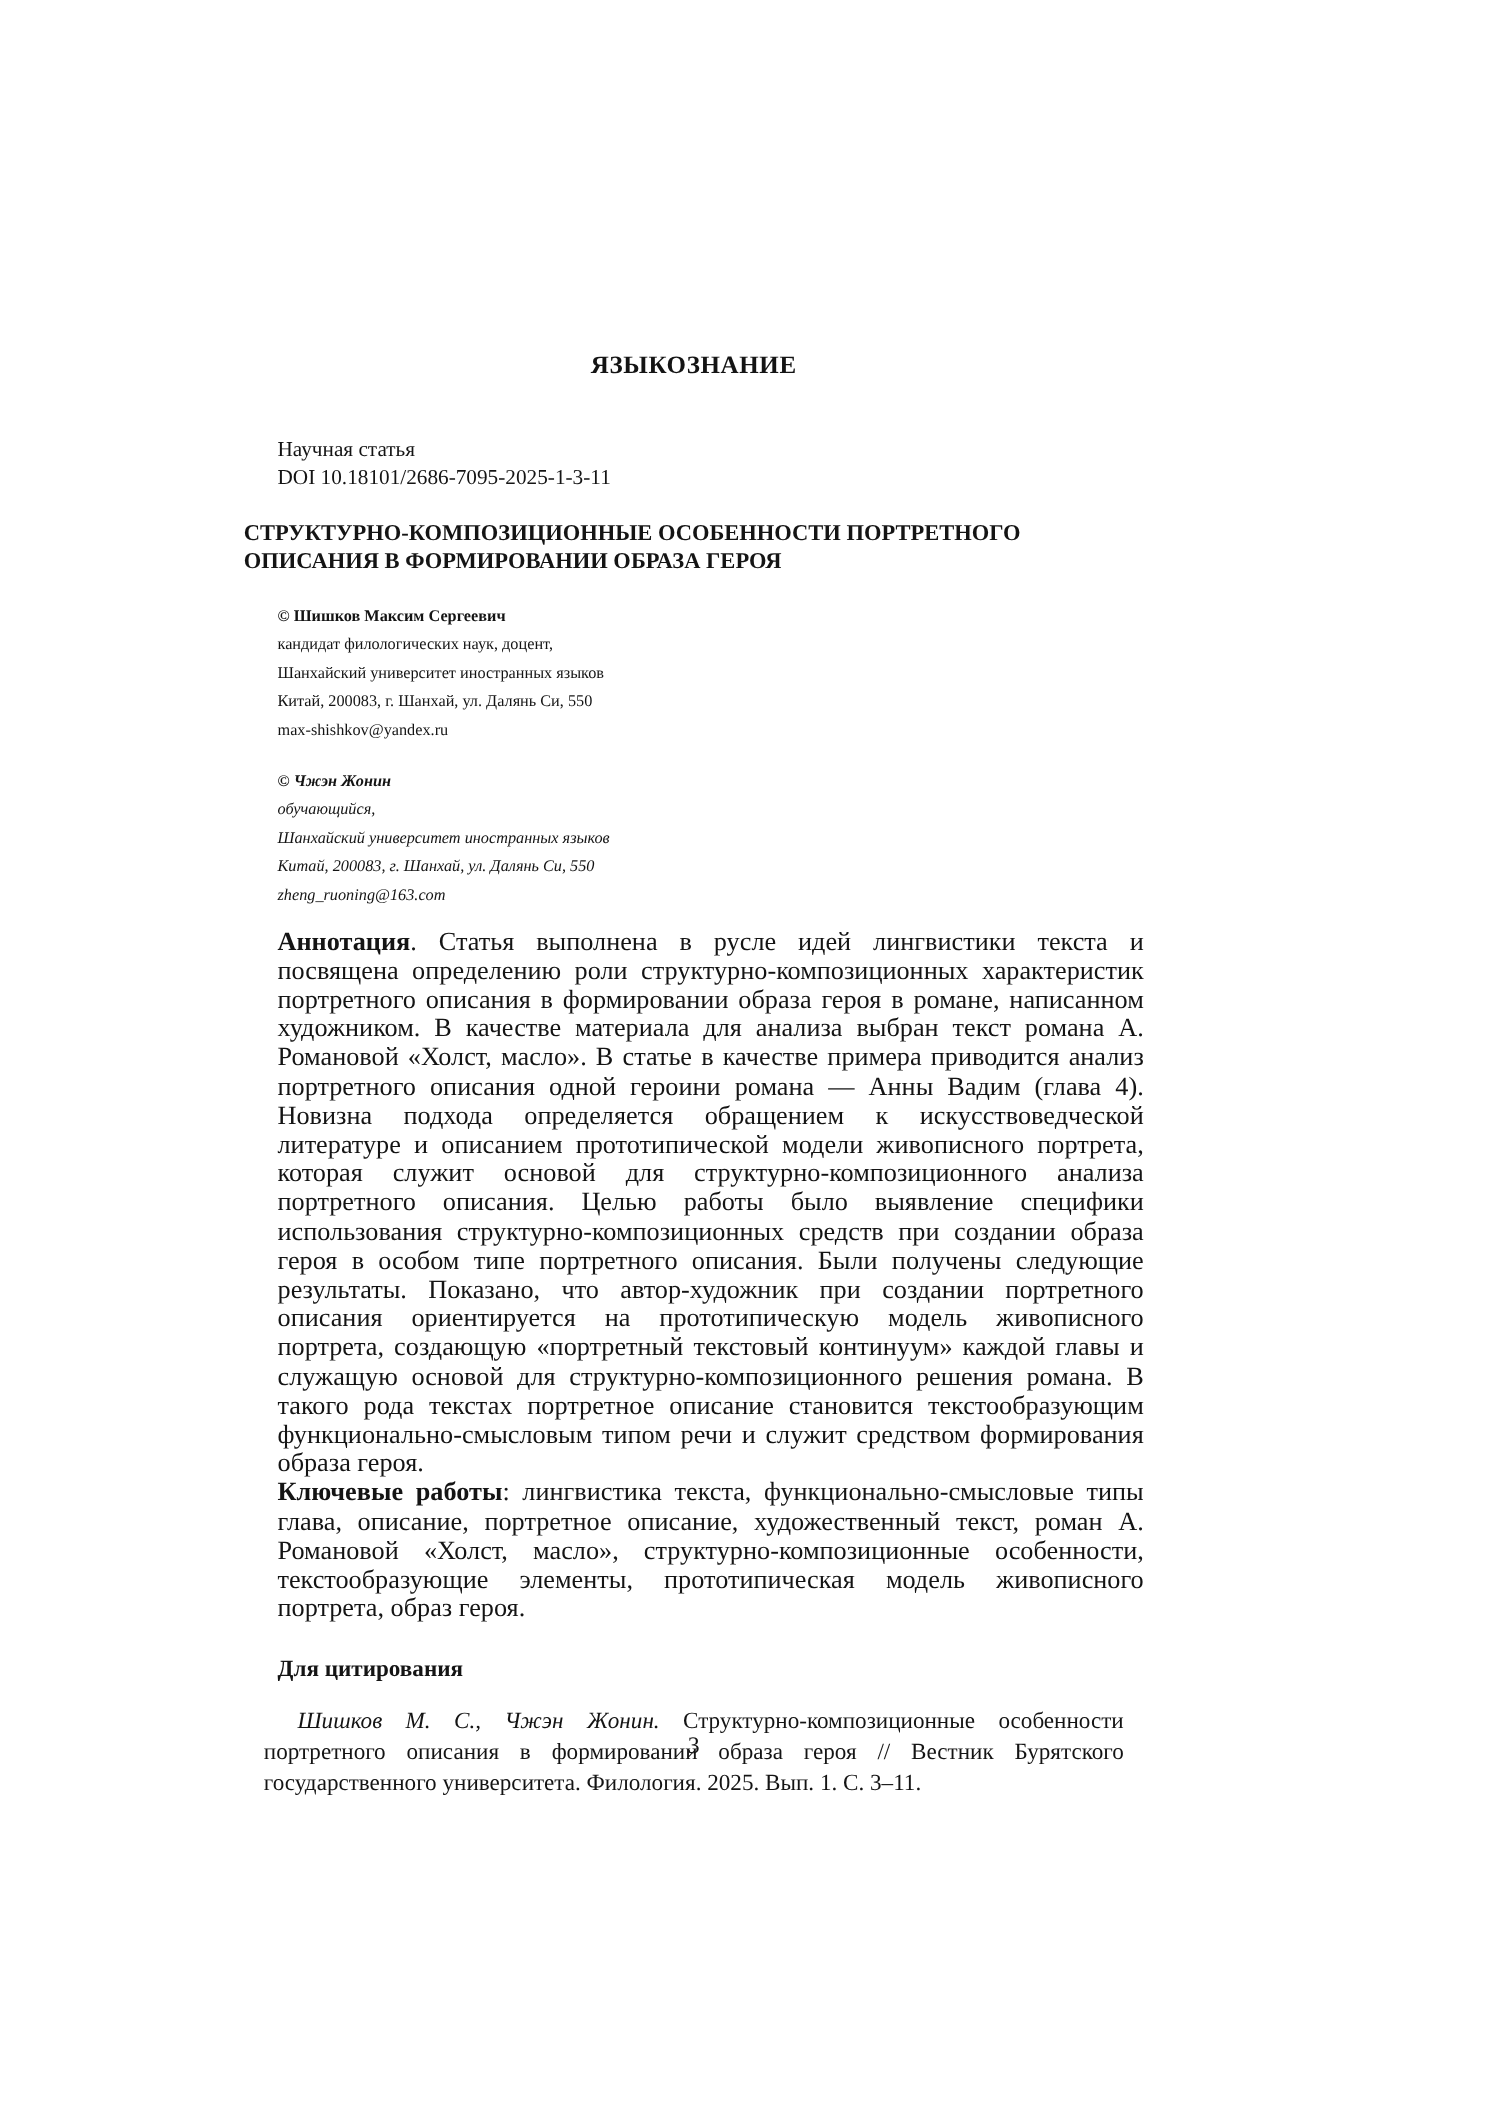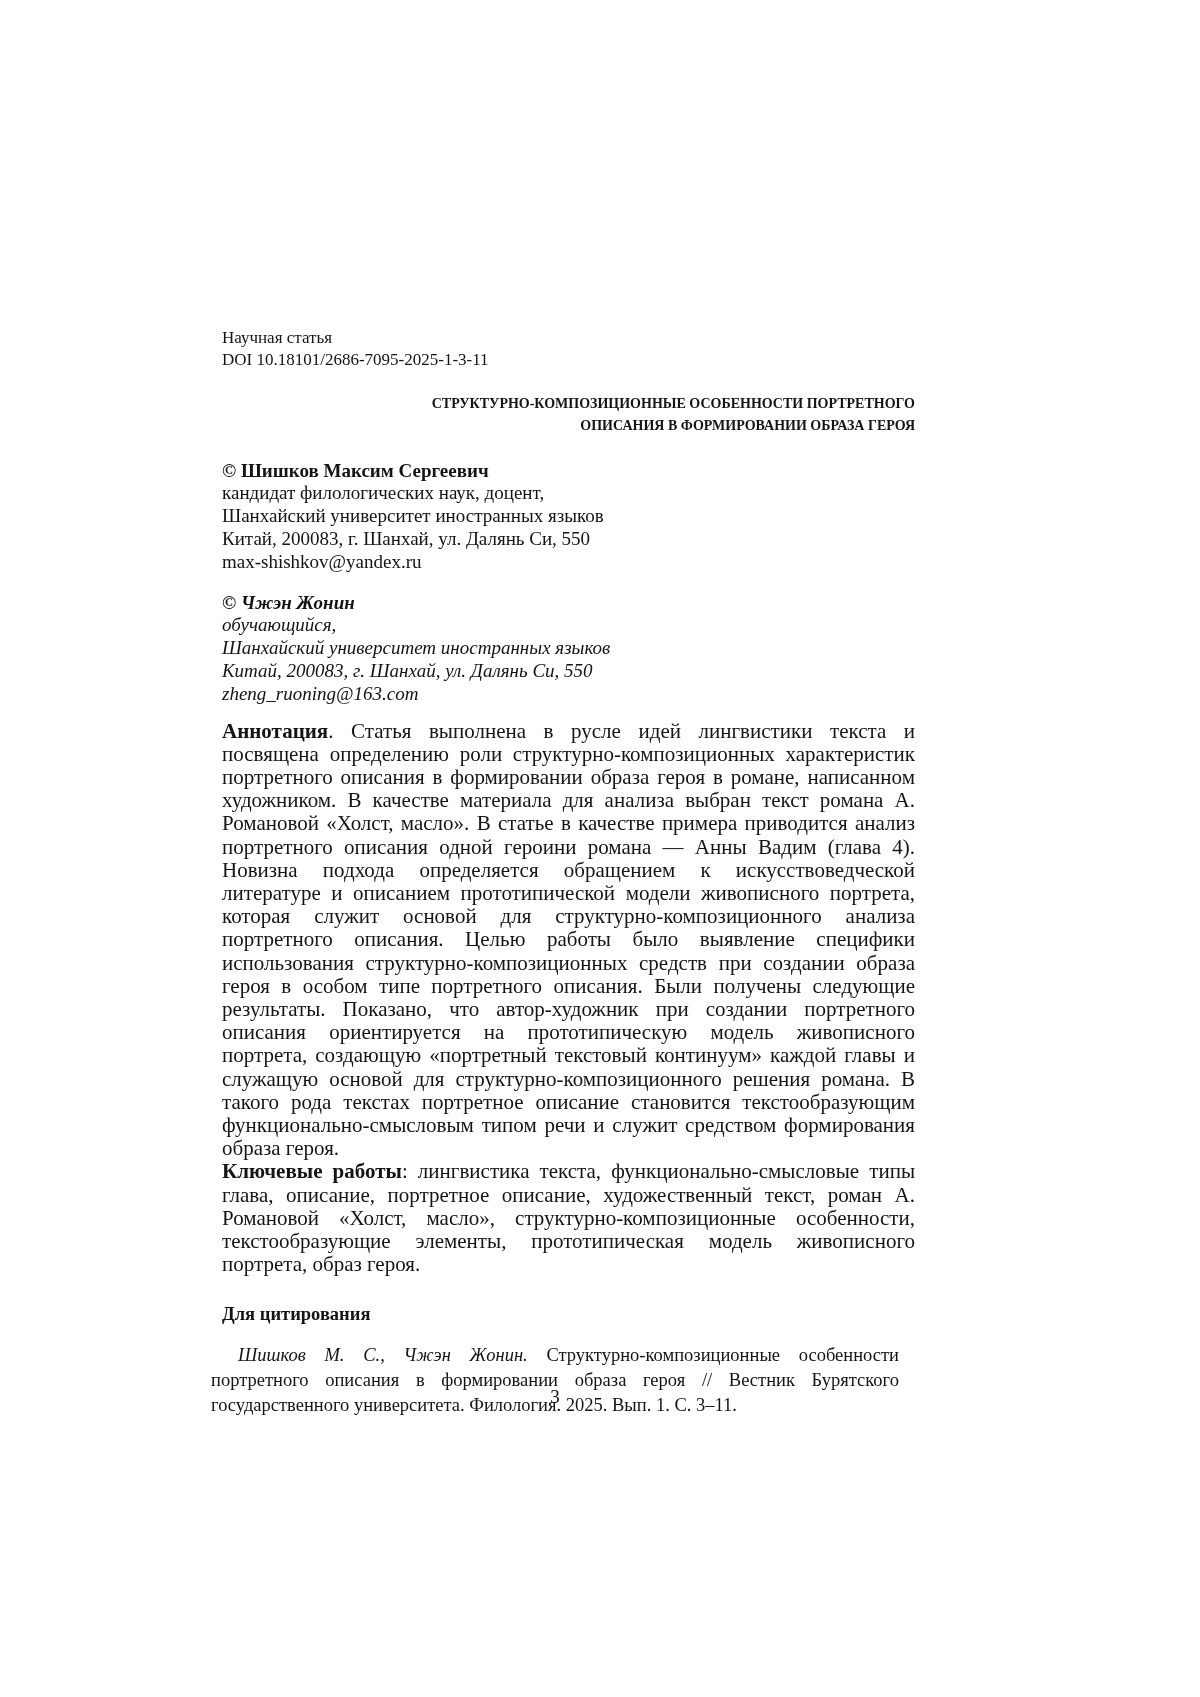--- a/index.html
+++ b/index.html
@@ -33,28 +33,28 @@
       letter-spacing: 0.5px;
     }
     .meta-block {
       margin: 46px 0 0 27px;
       font-size: 17px;
       line-height: 22.3px;
     }
     .meta-block div { white-space: nowrap; }
     .article-title {
       margin-top: 21px;
-      font-size: 14px;
+      font-size: 18px;
       line-height: 22px;
       font-weight: bold;
-      text-align: right;
+      text-align: left;
     }
     .author-block {
       margin: 23px 0 0 27px;
-      font-size: 19px;
+      font-size: 13px;
       line-height: 22.8px;
     }
     .author-block.second { margin-top: 18px; font-style: italic; }
     .author-name { font-weight: bold; }
     .para {
       margin: 14px 0 0 27px;
       font-size: 21px;
       line-height: 23.2px;
       text-align: justify;
       hyphens: auto;
@@ -86,20 +86,21 @@
       text-align: center;
       font-size: 19px;
     }
   </style>
 </head>
 <body>
 
 <div class="page">
   <div class="content">
 
+    <h1 class="section-header">ЯЗЫКОЗНАНИЕ</h1>
 
     <div class="meta-block">
       <div>Научная статья</div>
       <div>DOI 10.18101/2686-7095-2025-1-3-11</div>
     </div>
 
     <div class="article-title">
       <div>СТРУКТУРНО-КОМПОЗИЦИОННЫЕ ОСОБЕННОСТИ ПОРТРЕТНОГО</div>
       <div>ОПИСАНИЯ В ФОРМИРОВАНИИ ОБРАЗА ГЕРОЯ</div>
     </div>

